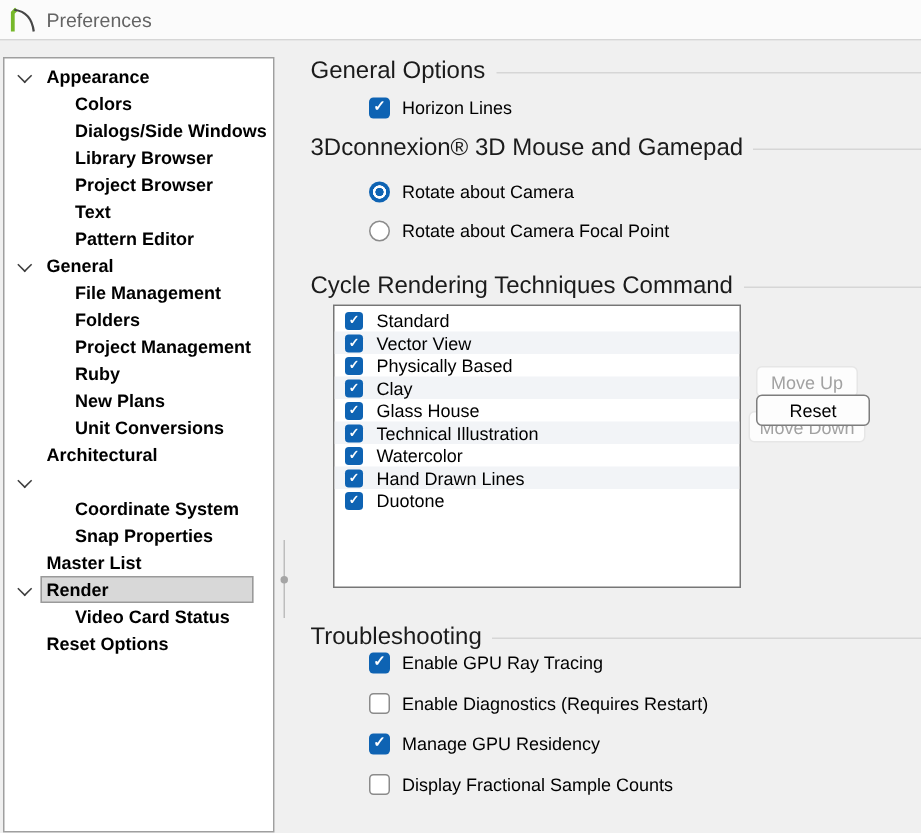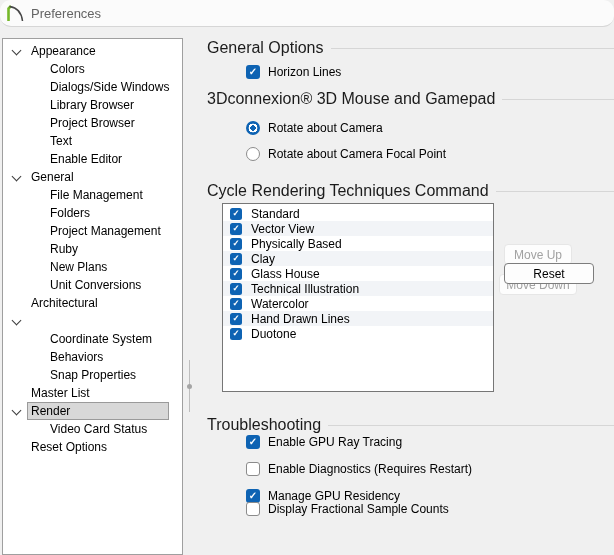--- a/index.html
+++ b/index.html
@@ -6,36 +6,36 @@
   body{
     width:614px;height:555px;position:relative;overflow:hidden;
     background:#f0f0f0;
     font-family:"Liberation Sans", sans-serif;
     -webkit-font-smoothing:antialiased;
   }
   
   .titlebar{
     position:absolute;left:0;top:0;right:0;height:27px;
     background:#fbfbfb;border-bottom:1px solid #d6d6d6;
-    display:flex;align-items:center;gap:7px;padding-left:7px;box-sizing:border-box;border-radius:11px;
+    display:flex;align-items:center;gap:7px;padding-left:7px;box-sizing:border-box;
   }
   .title-text{font-size:13px;color:#646464;}
   
   .sidebar{
     position:absolute;left:2px;top:38px;width:181px;bottom:0;
     background:#ffffff;border:1px solid #9f9f9f;box-sizing:border-box;
     padding-top:3px;overflow:hidden;
   }
   .tree-row{height:18px;display:flex;align-items:center;position:relative;font-size:12px;color:#000;}
   .chev{
     position:absolute;left:10px;top:5px;width:6px;height:6px;
     border-right:1.4px solid #3c3c3c;border-bottom:1.4px solid #3c3c3c;
     transform:rotate(45deg);
   }
-  .tree-label{flex:1;margin-right:13px;padding:1px 3px;white-space:nowrap;box-sizing:border-box;border:1px solid transparent;}
+  .tree-label{flex:1;margin-right:13px;padding:1px 3px;white-space:nowrap;box-sizing:border-box;border:1px solid transparent;font-weight:bold;}
   .tree-label.lvl0{margin-left:24px;}
   .tree-label.lvl1{margin-left:43px;}
   .tree-label.selected{background:#d8d8d8;border:1px solid #9a9a9a;}
   
   .splitter-line{position:absolute;left:189px;top:360px;width:1px;height:52px;background:#bdbdbd;}
   .splitter-dot{position:absolute;left:187px;top:384px;width:5px;height:5px;border-radius:50%;background:#a5a5a5;}
   
   .content{position:absolute;left:196px;top:38px;right:0;bottom:0;}
   .group-header{position:absolute;left:11px;right:0;height:14px;display:flex;align-items:center;}
   .group-title{font-size:16px;color:#1b1b1b;white-space:nowrap;}
@@ -62,21 +62,21 @@
     display:flex;align-items:center;justify-content:center;font-size:8.5px;line-height:1;font-weight:bold;flex:0 0 auto;}
   
   .btn{
     position:absolute;height:21px;border-radius:4px;font-size:12px;
     display:flex;align-items:center;justify-content:center;box-sizing:border-box;cursor:default;
   }
   .btn.disabled{background:#fdfdfd;border:1px solid #e6e6e6;color:#a2a2a2;margin-top:40px;}
   .btn.enabled{background:#fdfdfd;border:1px solid #7d7d7d;color:#000;}
   #btn-moveup{left:308px;top:166px;width:68px;}
   #btn-movedown{left:303px;top:196px;width:78px;}
-  #btn-reset{left:308px;top:225px;width:90px;}
+  #btn-reset{left:308px;top:225px;width:76px;}
 </style>
 </head>
 <body>
 
 <div class="titlebar">
   <span style="display:inline-flex;">
     <svg width="17" height="17" viewBox="0 0 17 17">
       <path d="M1.5 16 L1.5 3.5 L4 1" stroke="#76b82a" stroke-width="2.6" fill="none"></path>
       <path d="M2.5 1.5 C 10 2.5, 14.5 7.5, 15.5 16" stroke="#474747" stroke-width="1.5" fill="none"></path>
     </svg>
@@ -98,21 +98,21 @@
     <div class="tree-row">
       <div class="tree-label lvl1">Library Browser</div>
     </div>
     <div class="tree-row">
       <div class="tree-label lvl1">Project Browser</div>
     </div>
     <div class="tree-row">
       <div class="tree-label lvl1">Text</div>
     </div>
     <div class="tree-row">
-      <div class="tree-label lvl1">Enable Editor</div>
+      <div class="tree-label lvl1">Pattern Editor</div>
     </div>
     <div class="tree-row">
       <span class="chev"></span>
       <div class="tree-label lvl0">General</div>
     </div>
     <div class="tree-row">
       <div class="tree-label lvl1">File Management</div>
     </div>
     <div class="tree-row">
       <div class="tree-label lvl1">Folders</div>
@@ -130,23 +130,20 @@
       <div class="tree-label lvl1">Unit Conversions</div>
     </div>
     <div class="tree-row">
       <div class="tree-label lvl0">Architectural</div>
     </div>
     <div class="tree-row">
       <span class="chev"></span>
     </div>
     <div class="tree-row">
       <div class="tree-label lvl1">Coordinate System</div>
-    </div>
-    <div class="tree-row">
-      <div class="tree-label lvl1">Behaviors</div>
     </div>
     <div class="tree-row">
       <div class="tree-label lvl1">Snap Properties</div>
     </div>
     <div class="tree-row">
       <div class="tree-label lvl0">Master List</div>
     </div>
     <div class="tree-row">
       <span class="chev"></span>
       <div class="tree-label lvl0 selected">Render</div>
@@ -246,19 +243,19 @@
         <span>Enable GPU Ray Tracing</span>
       </div>
       <div class="check-row" style="top: 423px;">
         <span class="checkbox unchecked"></span>
         <span>Enable Diagnostics (Requires Restart)</span>
       </div>
       <div class="check-row" style="top: 450px;">
         <span class="checkbox checked">✓</span>
         <span>Manage GPU Residency</span>
       </div>
-      <div class="check-row" style="top: 463px;">
+      <div class="check-row" style="top: 477px;">
         <span class="checkbox unchecked"></span>
         <span>Display Fractional Sample Counts</span>
       </div>
     </div>
 
 </div>
 
 </body></html>

